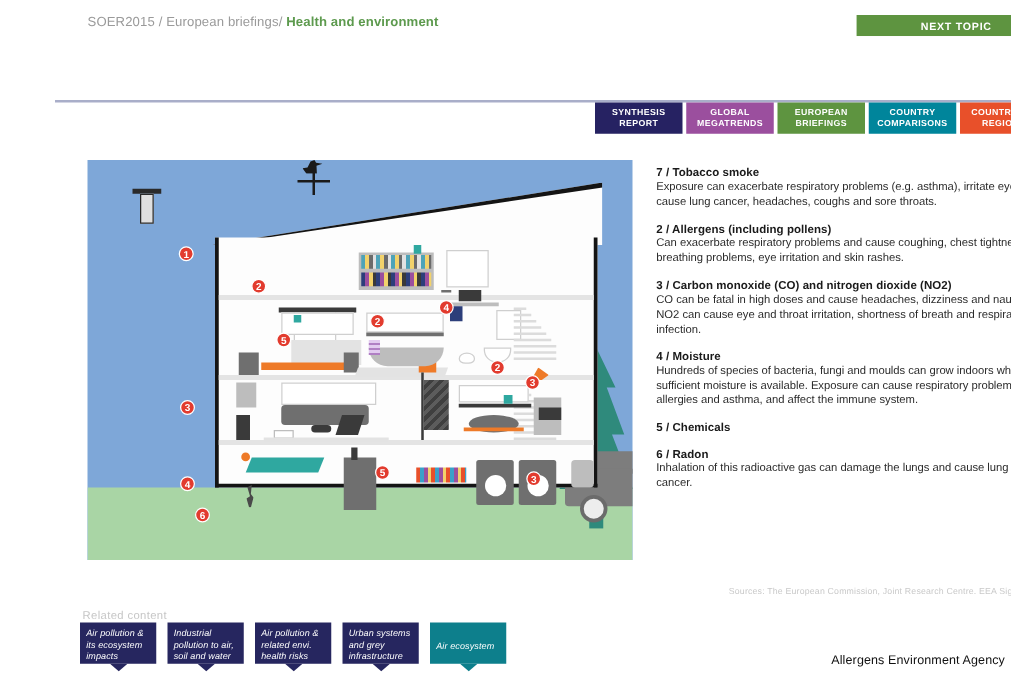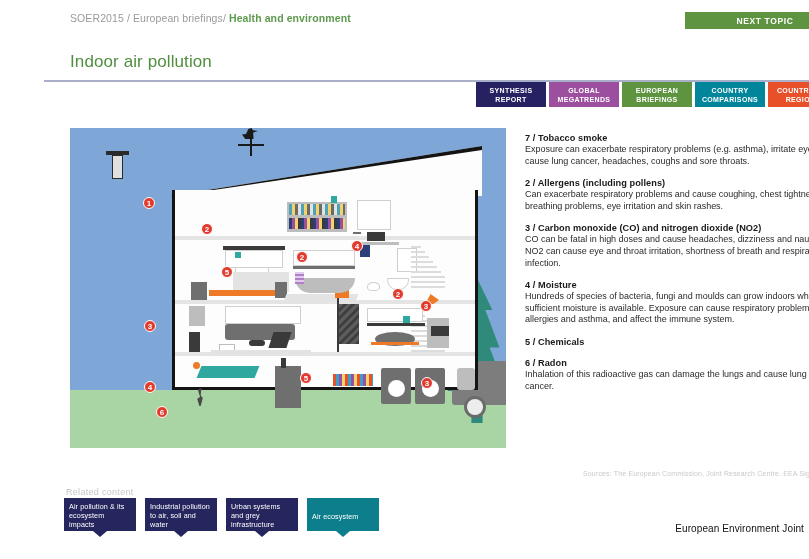--- a/index.html
+++ b/index.html
@@ -177,25 +177,26 @@
   .related-label {
     position: absolute; left: 22px; top: 487px;
     font-size: 9px; color: #c6c6c6; letter-spacing: .3px;
   }
   .related-row {
     position: absolute; left: 20px; top: 498px;
     display: flex; gap: 9px;
   }
   .rel-wrap { position: relative; }
   .rel {
-    width: 72px; height: 33px;
+    width: 61px; height: 33px;
     background: #26265f; color: #fff;
     font-size: 7.2px; line-height: 9.2px; letter-spacing: .1px;
     padding: 4px 5px 0 5px;
     cursor: pointer;
+    font-style: italic;
   }
   .rel.active { background: #0d7f8c; display: flex; align-items: center; }
   .rel-tail {
     position: absolute; left: 50%; transform: translateX(-50%);
     bottom: -6px; width: 0; height: 0;
     border-left: 7px solid transparent; border-right: 7px solid transparent;
     border-top: 6px solid #26265f;
   }
   .rel-tail.active { border-top-color: #0d7f8c; }
 
@@ -214,21 +215,20 @@
 
   <div class="breadcrumb">
     <span>SOER2015 / European briefings/</span>
     <span class="crumb-cur">Health and environment</span>
   </div>
 
   <div class="next-topic">
     <span>NEXT TOPIC</span>
   </div>
 
-  <div class="page-title">Indoor air pollution</div>
 
   <div class="hrule"></div>
 
   <div class="tabs" id="tabs">
       <div class="tab" style="background: rgb(38, 34, 98);">
         <span>SYNTHESIS</span>
         <span>REPORT</span>
       </div>
       <div class="tab" style="background: rgb(155, 79, 158);">
         <span>GLOBAL</span>
@@ -407,31 +407,35 @@
   <div class="related-row" id="related">
       <div class="rel-wrap">
         <div class="rel">Air pollution &amp; its ecosystem impacts</div>
         <div class="rel-tail"></div>
       </div>
       <div class="rel-wrap">
         <div class="rel">Industrial pollution to air, soil and water</div>
         <div class="rel-tail"></div>
       </div>
       <div class="rel-wrap">
+        <div class="rel">Air pollution &amp; related envi. health risks</div>
+        <div class="rel-tail"></div>
+      </div>
+      <div class="rel-wrap">
         <div class="rel">Urban systems and grey infrastructure</div>
         <div class="rel-tail"></div>
       </div>
       <div class="rel-wrap">
         <div class="rel active">Air ecosystem</div>
         <div class="rel-tail active"></div>
       </div>
     </div>
 
   <div class="logo">
-    <span class="logo-text">European Environment Joint</span>
+    <span class="logo-text">Allergens Environment Agency</span>
     <svg class="logo-mark" viewBox="0 0 100 100">
       <g fill="#0d9b9b">
         <circle cx="50" cy="50" r="17" fill="none" stroke="#0d9b9b" stroke-width="9"></circle>
         <g>
           <rect x="47" y="2" width="6" height="18"></rect>
           <rect x="47" y="80" width="6" height="18"></rect>
           <rect x="2" y="47" width="18" height="6"></rect>
           <rect x="80" y="47" width="18" height="6"></rect>
           <rect x="47" y="2" width="6" height="18" transform="rotate(45 50 50)"></rect>
           <rect x="47" y="80" width="6" height="18" transform="rotate(45 50 50)"></rect>

